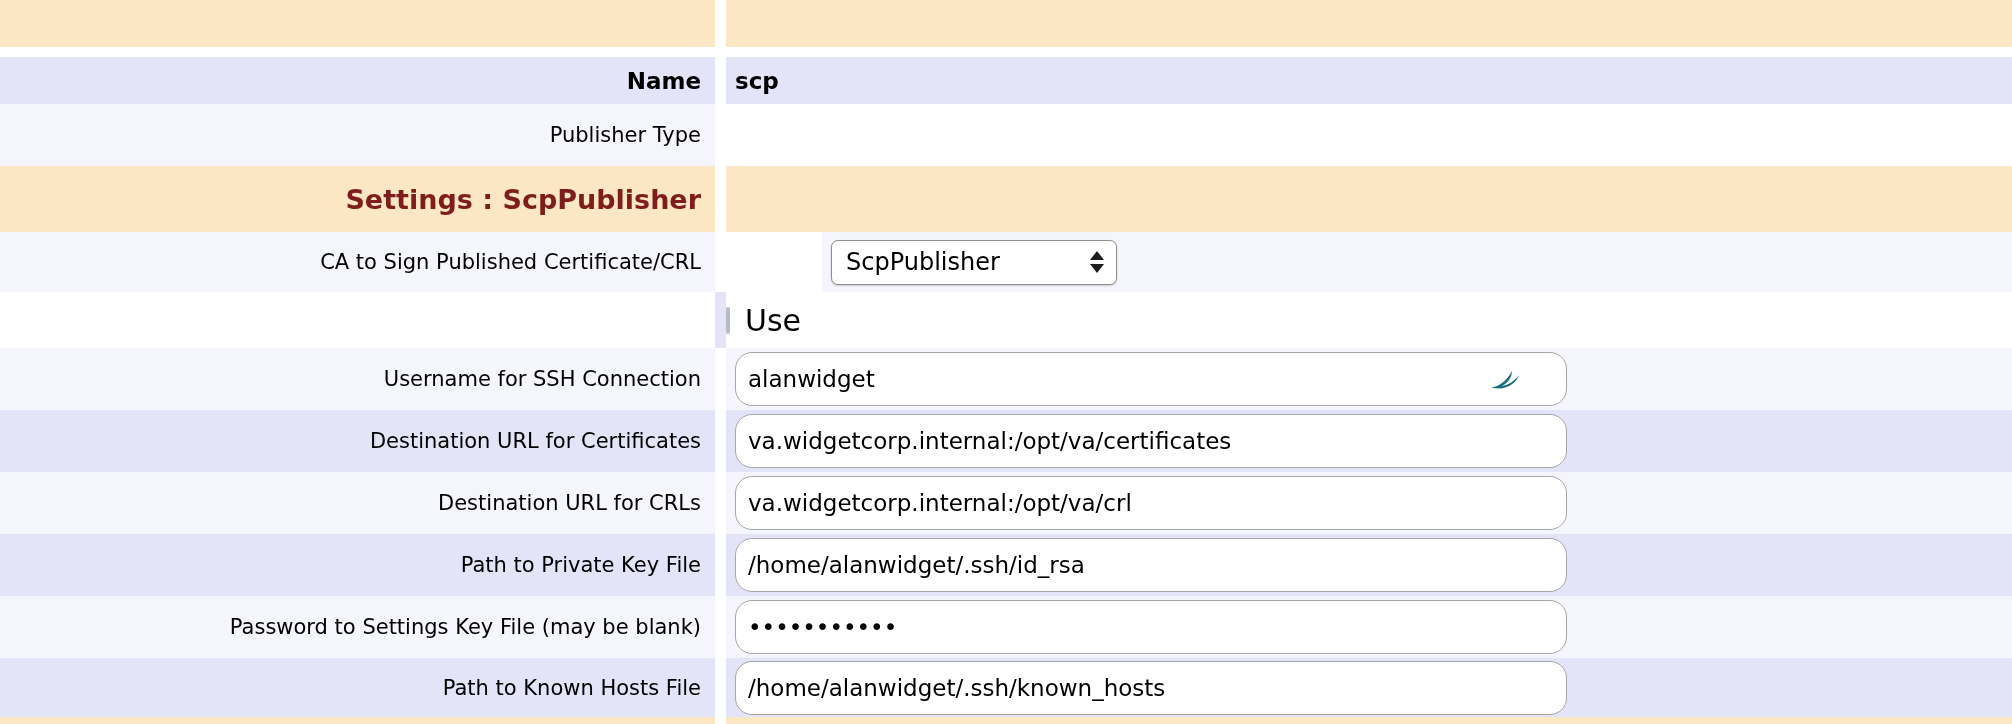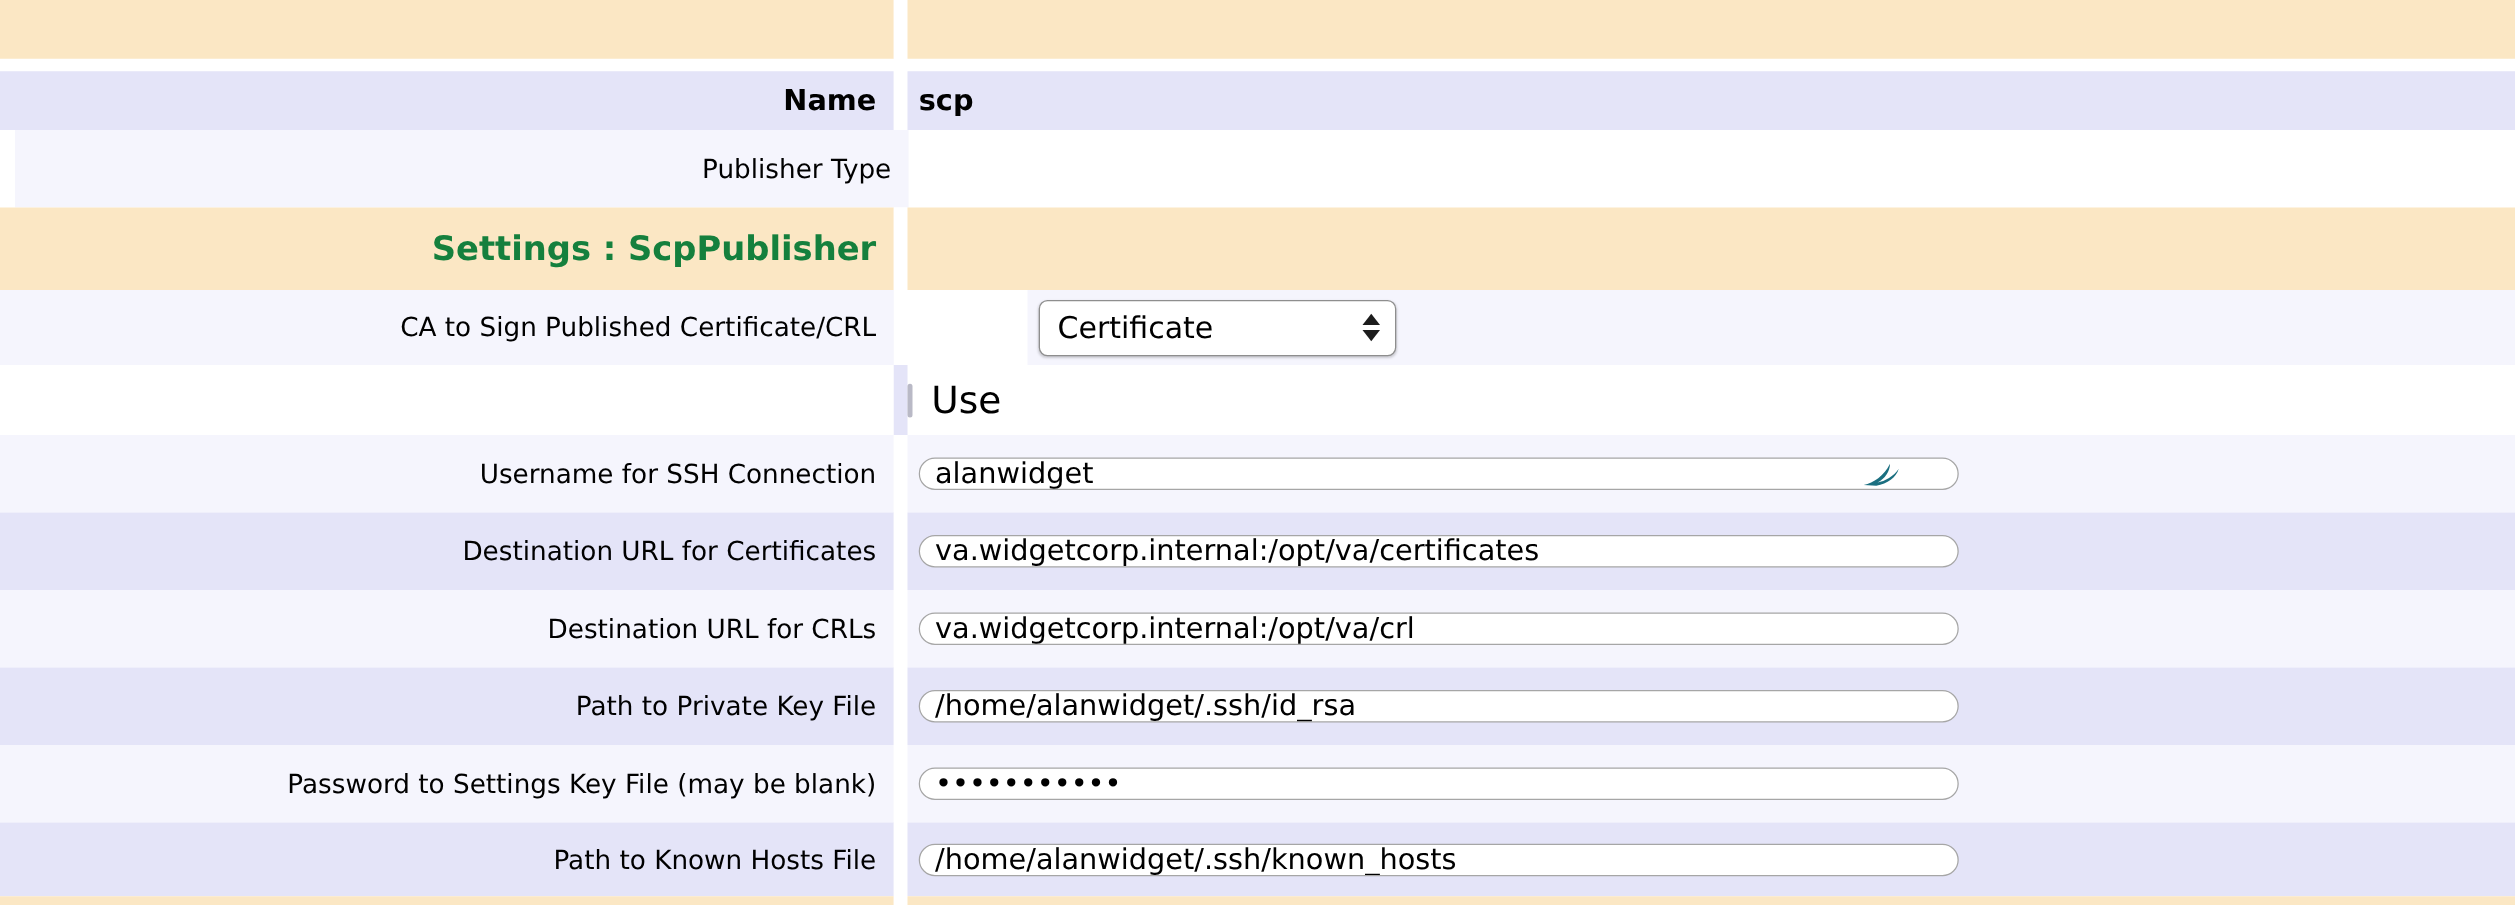--- a/index.html
+++ b/index.html
@@ -15,32 +15,32 @@
   .gut   { background:#ffffff; }
   .rcell { display:flex; align-items:center; padding-left:9px; }
 
   .bg-band  { background:#fbe7c4; }
   .bg-dark  { background:#e4e4f8; }
   .bg-light { background:#f5f5fd; }
 
   .h-band-top { height:47px; }
   .h-gap      { height:10px; background:#ffffff; }
   .h-name     { height:47px; }
-  .h-ptype    { height:62px;padding-left:12px; }
+  .h-ptype    { height:62px; }
   .h-section  { height:66px; }
   .h-ca       { height:60px;gap:48px; }
   .h-anon     { height:56px; }
   .h-std      { height:62px; }
   .h-known    { height:59px; }
   .h-band-bot { height:7px; }
 
   .bold { font-weight:bold; font-size:23px; }
-  .section-title { font-weight:bold; font-size:27px; color:#15803d; }
+  .section-title { font-weight:bold; font-size:27px; color:#7f1d1d; }
 
-  .text-input { width:832px; height:26px; font-size:23px; font-family:inherit; color:#000;
+  .text-input { width:832px; height:54px; font-size:23px; font-family:inherit; color:#000;
                 padding:0 12px; border:1px solid #a6a6a6; border-radius:17px; background:#fff;
                 outline:none; }
 
   .select { background:#fff; border:1px solid #8e8e8e; border-radius:7px; height:45px;
             display:flex; align-items:center; justify-content:space-between;
             padding:0 12px 0 14px; font-size:24px; cursor:default;
             box-shadow:0 1px 2px rgba(0,0,0,0.18); }
   .select-wide   { width:860px; }
   .select-narrow { width:286px; }
 
@@ -88,21 +88,21 @@
     <div class="lcell bg-band section-title">Settings : ScpPublisher</div>
     <div class="gut"></div>
     <div class="rcell bg-band"></div>
   </div>
 
   <div class="row h-ca">
     <div class="lcell bg-light">CA to Sign Published Certificate/CRL</div>
     <div class="gut"></div>
     <div class="rcell bg-light">
       <div class="select select-narrow">
-        <span>Certificate</span>
+        <span>ScpPublisher</span>
         <span class="spinner">
           <span class="tri-up"></span>
             <span class="tri-down"></span>
         </span>
       </div>
     </div>
   </div>
 
   <div class="row h-anon">
     <div class="gut"></div>

